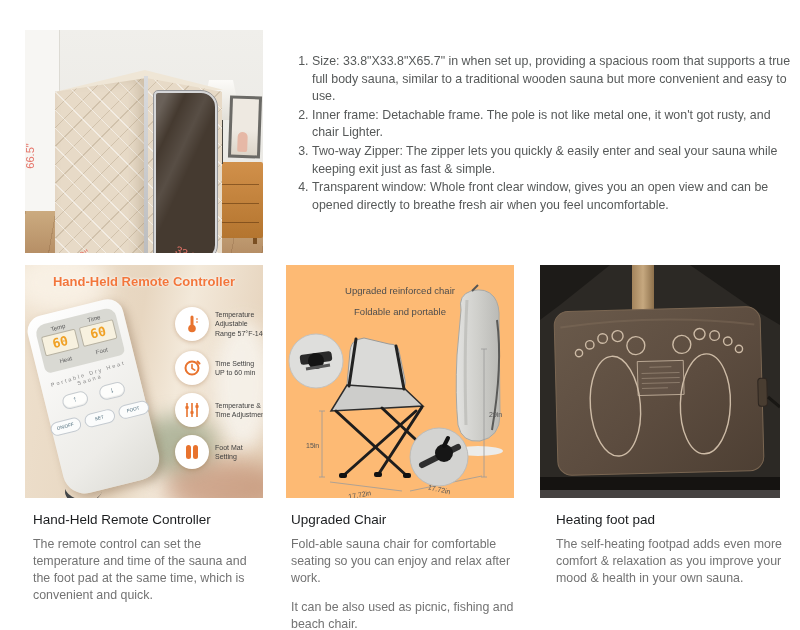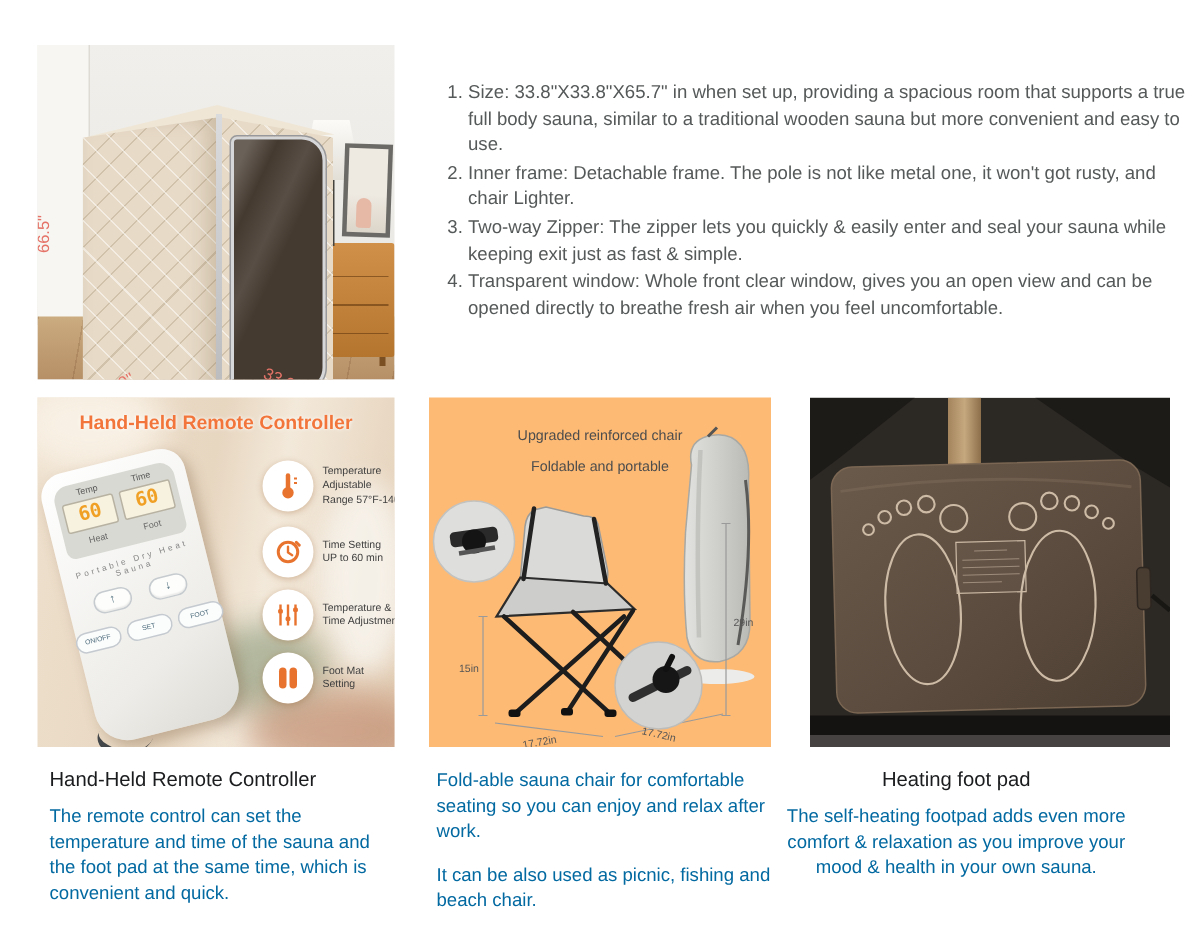--- a/index.html
+++ b/index.html
@@ -72,23 +72,23 @@
   .dim-text{font-size:7px;fill:#555;}
   .dline{stroke:#9a9a9a;stroke-width:.8;}
 
   
   .footpad-scene{left:540px;top:265px;width:240px;height:233px;overflow:hidden;}
 
   
   .card{top:512px;}
   .card-1{left:33px;width:232px;}
   .card-2{left:291px;width:232px;}
-  .card-3{left:519px;width:237px;text-align:center;}
+  .card-3{left:556px;width:237px;}
   .card-title{font-size:13.5px;color:#1a1c1e;margin:0 0 9px;}
-  .card p{margin:0 0 12px;font-size:12.4px;color:#0369a1;line-height:1.38;}
+  .card p{margin:0 0 12px;font-size:12.4px;color:#737373;line-height:1.38;}
 </style>
 </head>
 <body>
 
 <div class="page">
 
 
   <div class="abs hero">
     <div class="abs wall-left"></div>
     <div class="abs floor"></div>
@@ -312,20 +312,21 @@
       </g>
       <path d="M228 132 L240 142" stroke="#191714" stroke-width="3"></path>
     </svg>
   </div>
 
   <div class="abs card card-1">
     <div class="card-title">Hand-Held Remote Controller</div>
     <p>The remote control can set the temperature and time of the sauna and the foot pad at the same time, which is convenient and quick.</p>
   </div>
   <div class="abs card card-2">
+    <div class="card-title">Upgraded Chair</div>
     <p>Fold-able sauna chair for comfortable seating so you can enjoy and relax after work.</p>
     <p>It can be also used as picnic, fishing and beach chair.</p>
   </div>
   <div class="abs card card-3">
     <div class="card-title">Heating foot pad</div>
     <p>The self-heating footpad adds even more comfort &amp; relaxation as you improve your mood &amp; health in your own sauna.</p>
   </div>
 
 </div>
 

